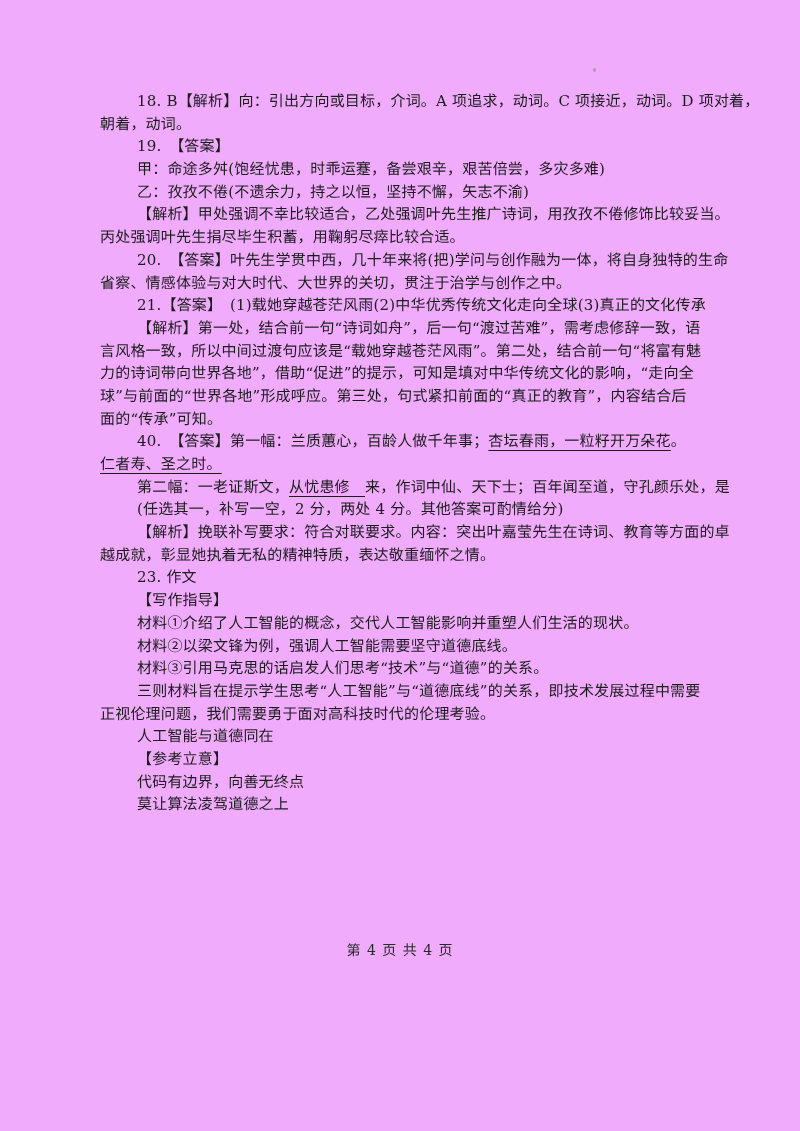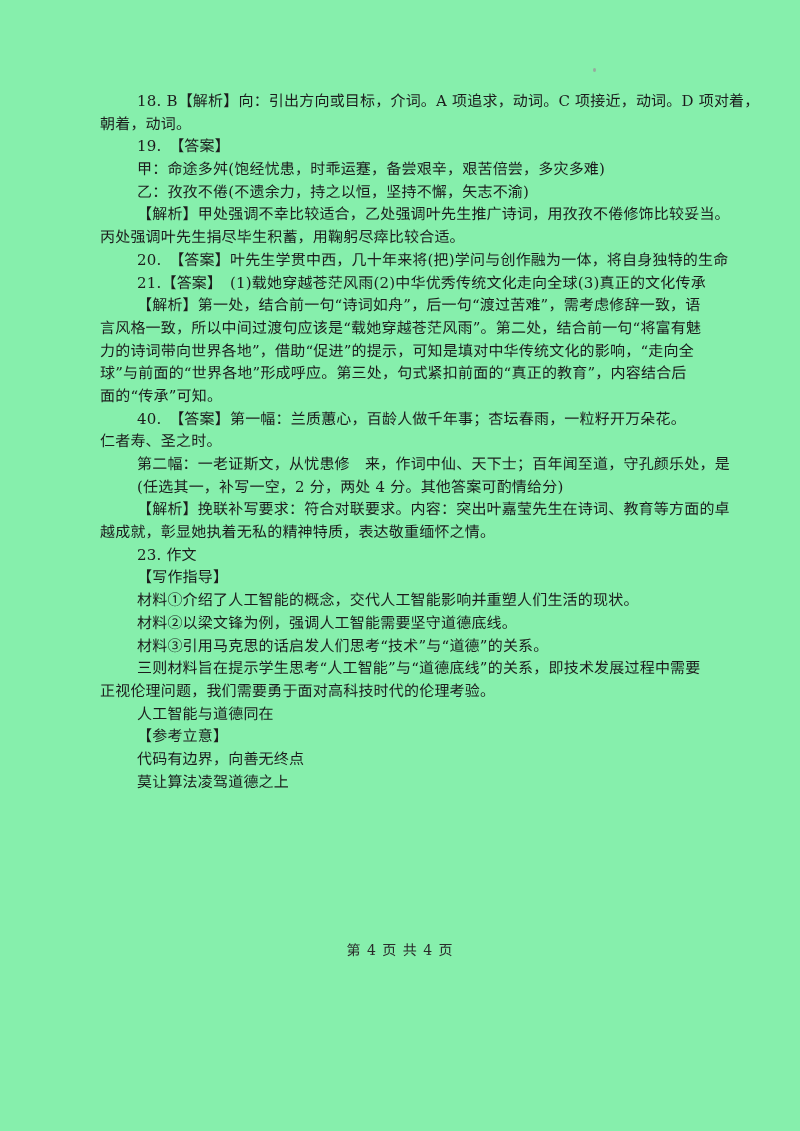--- a/index.html
+++ b/index.html
@@ -2,21 +2,21 @@
 <html lang="zh-CN"><head>
 <meta charset="utf-8">
 <title>语文答案 第4页</title>
 <style>
   html, body { margin: 0; padding: 0; background: #e9e9e9; }
   .page {
     position: relative;
     width: 800px;
     height: 1131px;
     margin: 0 auto;
-    background: #86efac;
+    background: #f0abfc;
     font-family: "DejaVu Serif", "Liberation Serif", serif;
     color: #1c1c1c;
     overflow: hidden;
   }
   .doc {
     position: absolute;
     left: 100px;
     top: 90px;
     width: 604px;
   }
@@ -24,20 +24,21 @@
     margin: 0;
     padding: 0;
     height: 22.7px;
     line-height: 22.7px;
     font-size: 15px;
     white-space: pre;
     letter-spacing: 0.2px;
   }
   .ind { padding-left: 37px; }
   .u {
+    text-decoration: underline;
     text-underline-offset: 3.5px;
     white-space: pre;
     text-align: right;
   }
   .footer {
     position: absolute;
     left: 0;
     top: 941px;
     width: 100%;
     text-align: center;
@@ -65,20 +66,21 @@
 
   <main class="doc">
     <p class="ln ind">18. B【解析】向：引出方向或目标，介词。A 项追求，动词。C 项接近，动词。D 项对着，</p>
     <p class="ln">朝着，动词。</p>
     <p class="ln ind">19.　【答案】</p>
     <p class="ln ind">甲：命途多舛(饱经忧患，时乖运蹇，备尝艰辛，艰苦倍尝，多灾多难)</p>
     <p class="ln ind">乙：孜孜不倦(不遗余力，持之以恒，坚持不懈，矢志不渝)</p>
     <p class="ln ind">【解析】甲处强调不幸比较适合，乙处强调叶先生推广诗词，用孜孜不倦修饰比较妥当。</p>
     <p class="ln">丙处强调叶先生捐尽毕生积蓄，用鞠躬尽瘁比较合适。</p>
     <p class="ln ind">20.　【答案】叶先生学贯中西，几十年来将(把)学问与创作融为一体，将自身独特的生命</p>
+    <p class="ln">省察、情感体验与对大时代、大世界的关切，贯注于治学与创作之中。</p>
     <p class="ln ind">21.【答案】　(1)载她穿越苍茫风雨(2)中华优秀传统文化走向全球(3)真正的文化传承</p>
     <p class="ln ind">【解析】第一处，结合前一句“诗词如舟”，后一句“渡过苦难”，需考虑修辞一致，语</p>
     <p class="ln">言风格一致，所以中间过渡句应该是“载她穿越苍茫风雨”。第二处，结合前一句“将富有魅</p>
     <p class="ln">力的诗词带向世界各地”，借助“促进”的提示，可知是填对中华传统文化的影响，“走向全</p>
     <p class="ln">球”与前面的“世界各地”形成呼应。第三处，句式紧扣前面的“真正的教育”，内容结合后</p>
     <p class="ln">面的“传承”可知。</p>
 
     <p class="ln ind"><span>40.　【答案】第一幅：兰质蕙心，百龄人做千年事；</span><span class="u">杏坛春雨，一粒籽开万朵花</span><span>。</span></p>
     <p class="ln"><span class="u">仁者寿、圣之时。</span></p>
     <p class="ln ind"><span>第二幅：一老证斯文，</span><span class="u">从忧患修　</span><span>来，作词中仙、天下士；百年闻至道，守孔颜乐处，是</span></p>

